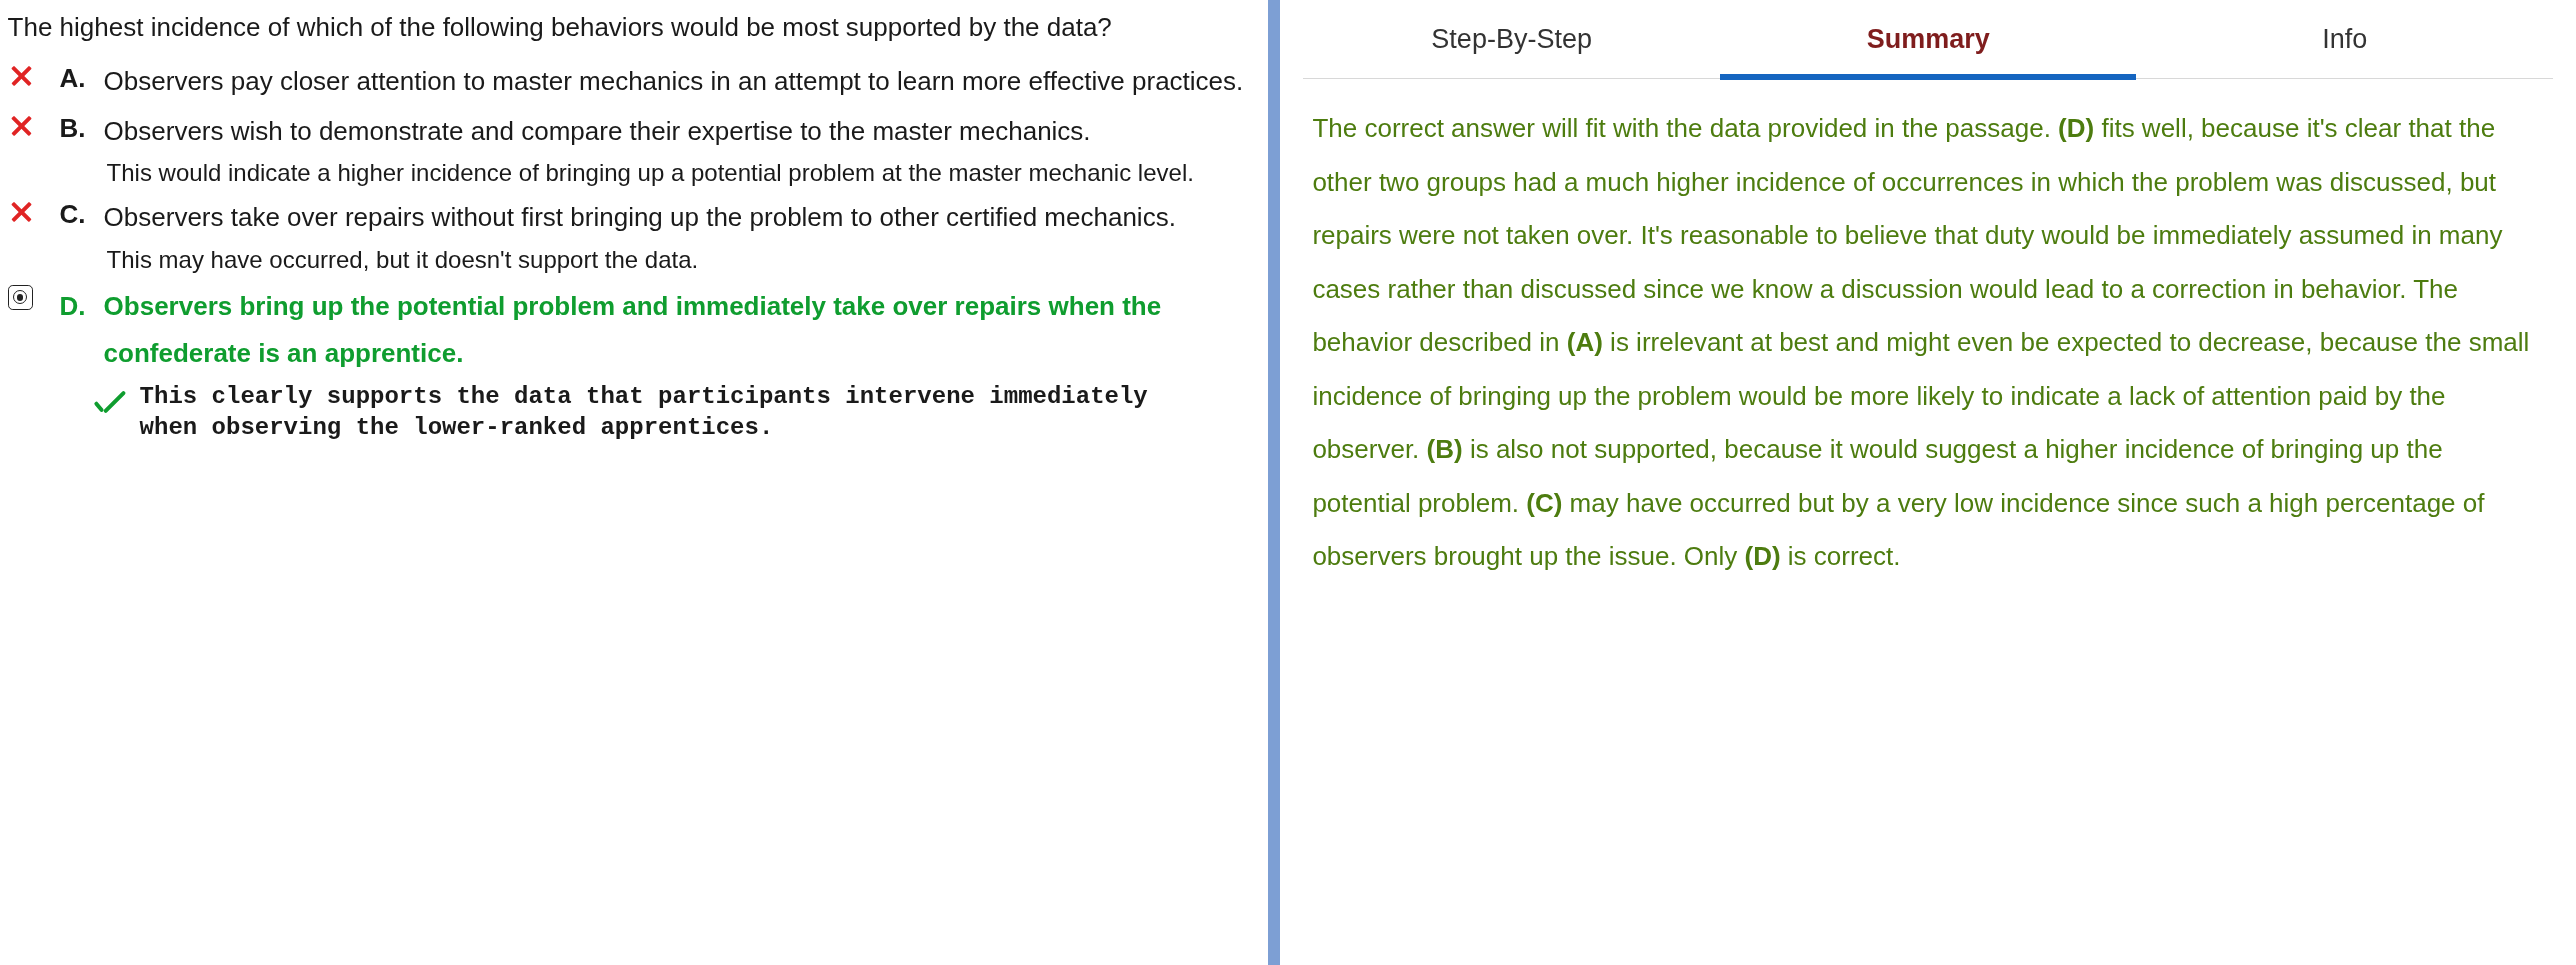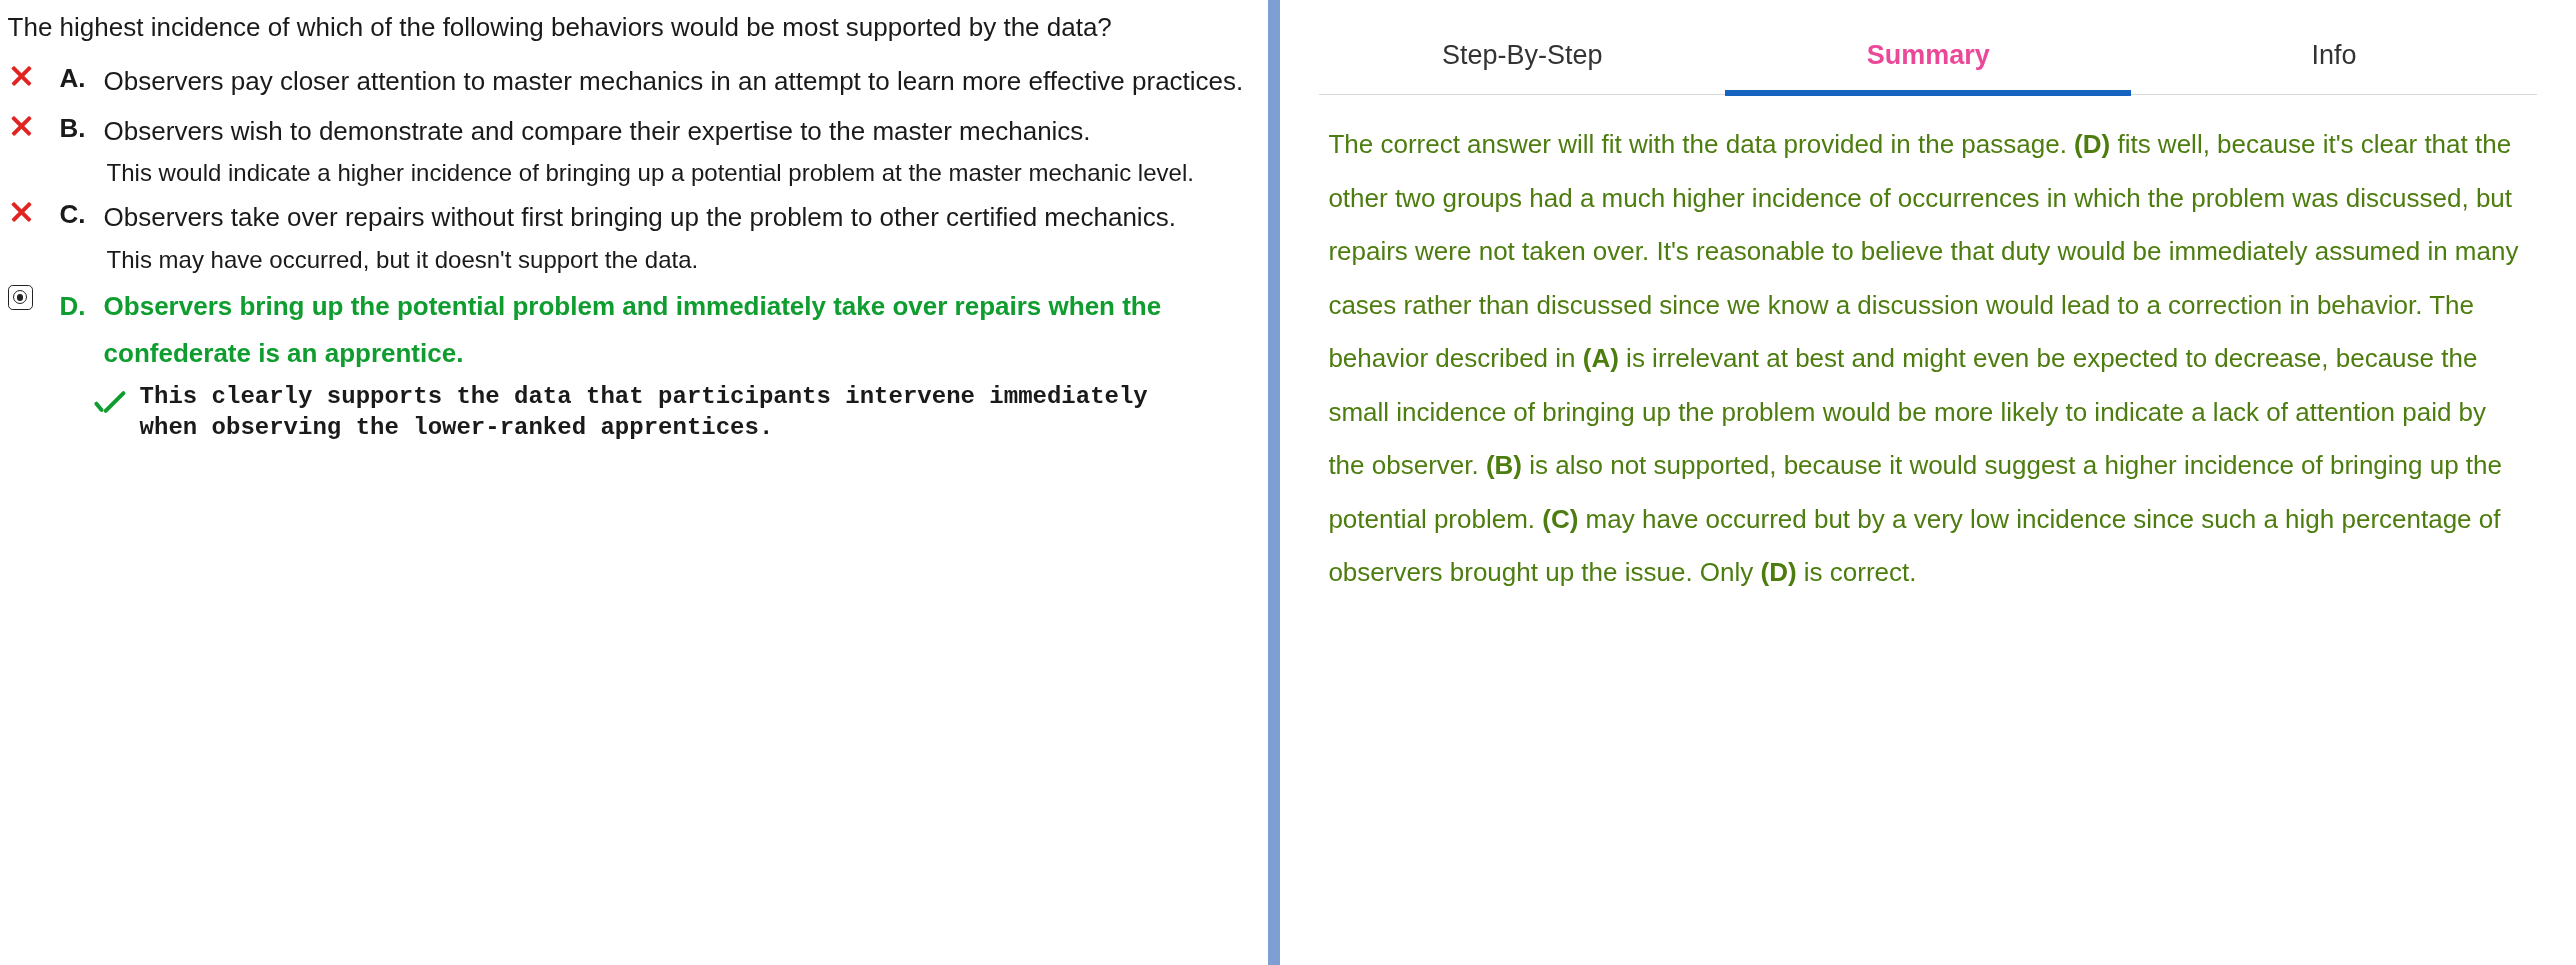--- a/index.html
+++ b/index.html
@@ -171,21 +171,21 @@
     width: 12.4px;
     flex: 0 0 12.4px;
     background: #7d9fd4;
     height: 965px;
   }
 
   
   .right-pane {
     flex: 1;
     box-sizing: border-box;
-    padding: 16px;
+    padding: 0;
     position: relative;
     background: #fff;
   }
   .tabs {
     display: flex;
     height: 78px;
     border-bottom: 1.9px solid #d8d8d8;
     margin: 0 23px 0 23px;
   }
   .tab {
@@ -195,21 +195,21 @@
     color: #333;
     display: flex;
     align-items: center;
     justify-content: center;
     box-sizing: border-box;
     cursor: pointer;
     position: relative;
   }
   .tab.active {
     font-weight: bold;
-    color: #ec4899;
+    color: #7f1d1d;
   }
   .tab.active::after {
     content: "";
     position: absolute;
     left: 0; right: 0; bottom: -1.9px;
     height: 5.7px;
     background: #1565c0;
   }
   .explanation {
     padding: 23px 32px 0 32px;

